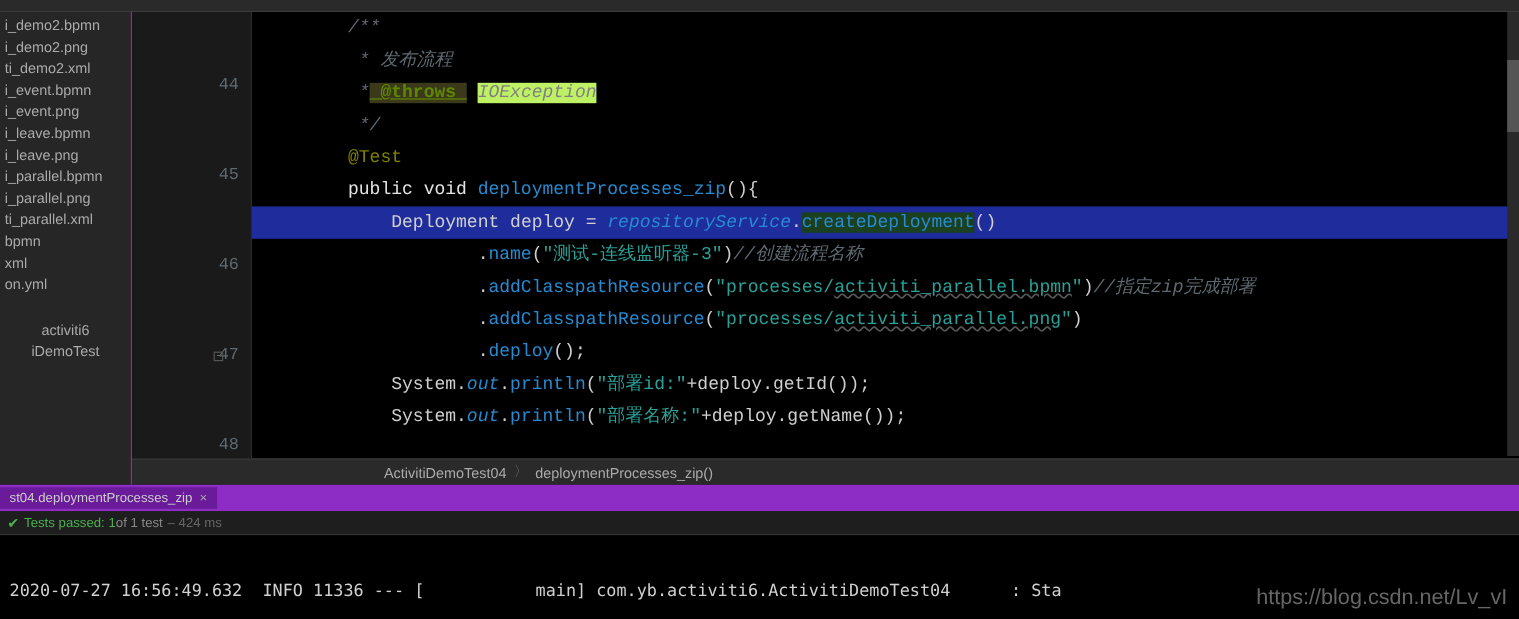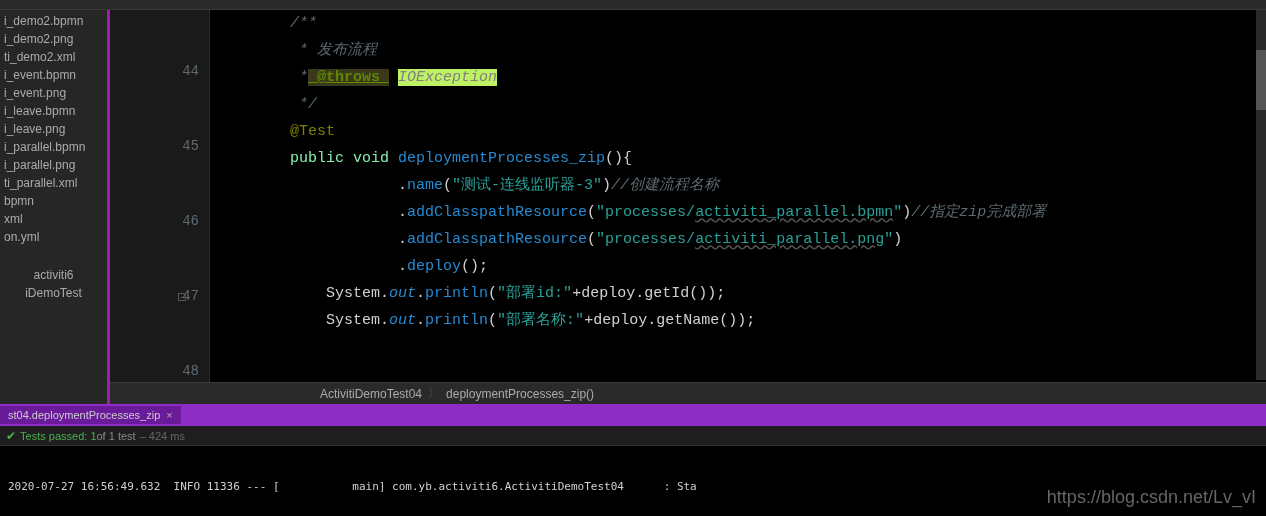--- a/index.html
+++ b/index.html
@@ -16,21 +16,21 @@
     .main-layout { display: flex; height: 100%; flex-direction: column; }
     .top-area { display: flex; flex: 1; overflow: hidden; }
     
     .sidebar {
       width: 110px;
       background: #262626;
       color: #aaa;
       font-size: 12px;
       font-family: Arial, sans-serif;
       padding-top: 2px;
-      border-right: 3px solid #a21caf;
+      border-right: 1px solid #a21caf;
       overflow: hidden;
     }
     .sidebar-item {
       padding: 2px 4px;
       white-space: nowrap;
       cursor: pointer;
     }
     .sidebar-group2 { margin-top: 20px; text-align: center; }
     
     .tabs-bar {
@@ -91,21 +91,21 @@
       line-height: 27px;
       padding-left: 8px;
       white-space: pre;
     }
     .code-line.highlighted { background: #1e2d9b; }
     
     .c-comment { color: #5e6a71; font-style: italic; }
     .c-doctag-hl { color: #5f8700; font-weight: bold; background: #3a3a1a; text-decoration: underline; }
     .c-exception { color: #808080; font-style: italic; background: #bef264; }
     .c-annotation { color: #808000; }
-    .c-keyword { color: #86efac; text-align: center; }
+    .c-keyword { color: #e5e5e5; text-align: center; }
     .c-class { color: #d0d0d0; }
     .c-identifier { color: #d0d0d0; }
     .c-field { color: #268bd2; font-style: italic; }
     .c-method { color: #268bd2; }
     .c-method-hl { color: #268bd2; background: #1a4020; }
     .c-methodname { color: #268bd2; font-weight: 500; }
     .c-string { color: #2aa198; }
     .c-string-wavy { color: #2aa198; text-decoration: underline wavy #555; }
     .c-punct { color: #d0d0d0; }
     .c-out { color: #268bd2; font-style: italic; }
@@ -154,21 +154,21 @@
       border-bottom: 1px solid #333;
     }
     .check-icon { color: #4caf50; margin-right: 4px; font-size: 12px; }
     .test-count { color: #4caf50; }
     .test-of { color: #888; }
     .test-time { color: #666; margin-left: 4px; }
     
     .console {
       background: #000;
       color: #d0d0d0;
-      font-size: 11px;
+      font-size: 14px;
       font-family: 'SimSun', 'Consolas', monospace;
       padding: 4px 8px;
       height: 70px;
       overflow: hidden;
       white-space: pre;
     }
     .console-line { height: 22px; line-height: 22px; }
     
     .watermark {
       position: absolute;
@@ -250,20 +250,21 @@
           <div class="gutter-line">56</div>
         </div>
 
         <div class="code-body">
           <div class="code-line"><span class="c-comment"><span>        </span><span>/**</span></span></div>
           <div class="code-line"><span class="c-comment"><span>         </span><span>*</span><span> 发布流程</span></span></div>
           <div class="code-line"><span>         </span><span class="c-comment">*</span><span class="c-doctag-hl"> @throws </span> <span class="c-exception">IOException</span></div>
           <div class="code-line"><span class="c-comment"><span>         </span><span>*/</span></span></div>
           <div class="code-line"><span>        </span><span class="c-annotation">@Test</span></div>
           <div class="code-line"><span>        </span><span class="c-keyword">public</span><span class="c-keyword"> void </span><span class="c-methodname">deploymentProcesses_zip</span><span class="c-punct">(){</span></div>
+          <div class="code-line highlighted"><span>            </span><span class="c-class">Deployment </span><span class="c-identifier">deploy </span><span class="c-punct">= </span><span class="c-field">repositoryService</span><span class="c-punct">.</span><span class="c-method-hl">createDeployment</span><span class="c-punct">()</span></div>
           <div class="code-line"><span>                    </span><span class="c-punct">.</span><span class="c-method">name</span><span class="c-punct">(</span><span class="c-string">"测试-连线监听器-3"</span><span class="c-punct">)</span><span class="c-comment">//创建流程名称</span></div>
           <div class="code-line"><span>                    </span><span class="c-punct">.</span><span class="c-method">addClasspathResource</span><span class="c-punct">(</span><span class="c-string">"processes/</span><span class="c-string-wavy">activiti_parallel.bpmn</span><span class="c-string">"</span><span class="c-punct">)</span><span class="c-comment">//指定zip完成部署</span></div>
           <div class="code-line"><span>                    </span><span class="c-punct">.</span><span class="c-method">addClasspathResource</span><span class="c-punct">(</span><span class="c-string">"processes/</span><span class="c-string-wavy">activiti_parallel.png</span><span class="c-string">"</span><span class="c-punct">)</span></div>
           <div class="code-line"><span>                    </span><span class="c-punct">.</span><span class="c-method">deploy</span><span class="c-punct">();</span></div>
           <div class="code-line"><span>            </span><span class="c-class">System.</span><span class="c-out">out</span><span class="c-punct">.</span><span class="c-method">println</span><span class="c-punct">(</span><span class="c-string">"部署id:"</span><span class="c-punct">+deploy.getId());</span></div>
           <div class="code-line"><span>            </span><span class="c-class">System.</span><span class="c-out">out</span><span class="c-punct">.</span><span class="c-method">println</span><span class="c-punct">(</span><span class="c-string">"部署名称:"</span><span class="c-punct">+deploy.getName());</span></div>
         </div>
 
         <div class="scrollbar-v">
           <div class="scrollbar-thumb"></div>

